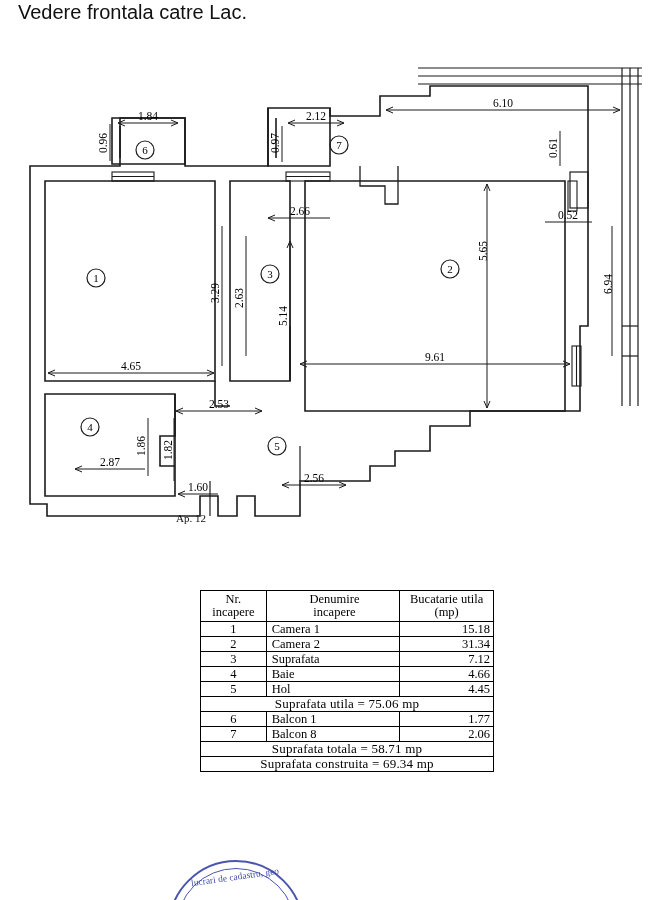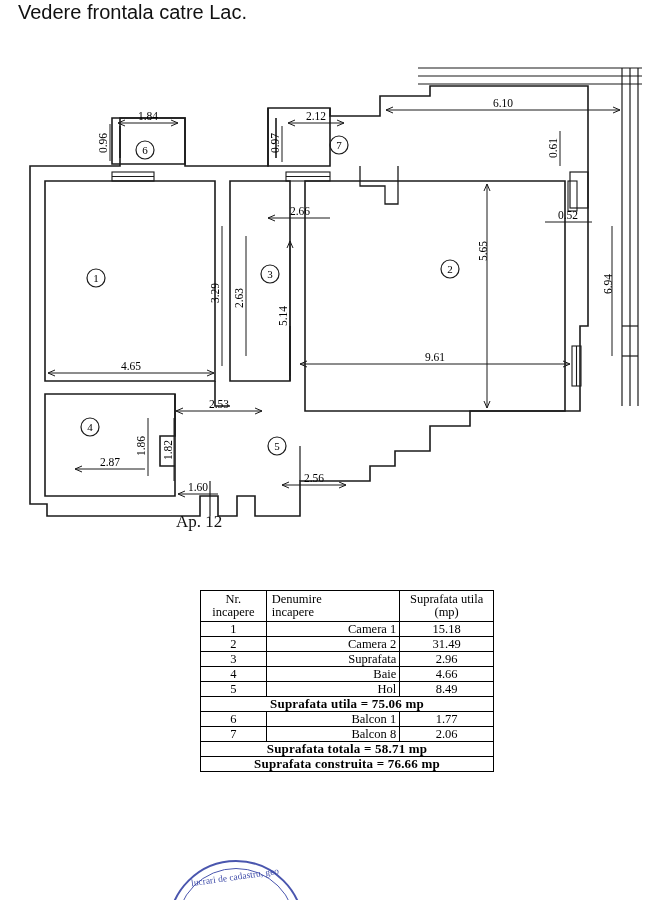--- a/index.html
+++ b/index.html
@@ -15,43 +15,43 @@
     font-size:20px;line-height:24px;letter-spacing:0px;
     font-family:"Liberation Sans", sans-serif;
     color:#111;
   }
 
   .plan-wrap{position:absolute;left:0;top:26px;width:653px;height:500px;}
   .plan-svg{display:block;}
 
   .aplabel{
     position:absolute;left:176px;top:512px;
-    font-size:17px;font-family:"Liberation Serif", serif;color:#111;
+    font-size:11px;font-family:"Liberation Serif", serif;color:#111;
   }
 
   
   .tbl-wrap{position:absolute;left:200px;top:590px;width:294px;}
   table.areas{
     border-collapse:collapse;width:294px;
     font-family:"Liberation Serif", serif;
     font-size:12.5px;color:#000;background:#fff;
   }
   table.areas th, table.areas td{
     border:1px solid #000;padding:0 3px;
   }
   table.areas thead th{
     text-align:center;font-weight:normal;line-height:13px;padding:2px 2px;
     font-size:12.5px;
   }
   .col-nr{width:62px;text-align:center;}
-  .col-den{width:138px;text-align:right;padding-left:5px !important;}
-  .col-sup{width:94px;text-align:center;}
+  .col-den{width:138px;text-align:left;padding-left:5px !important;}
+  .col-sup{width:94px;text-align:right;}
   table.areas tbody td{height:14px;line-height:14px;}
   .sum-row td{
-    text-align:center;font-weight:bold;font-size:13px;
+    text-align:center;font-weight:normal;font-size:13px;
     height:25px;line-height:25px;letter-spacing:0.2px;
   }
 
   
   .stamp{
     position:absolute;left:168px;top:860px;width:132px;height:132px;
     border:2px solid #2b39a0;border-radius:50%;
     opacity:.85;pointer-events:none;
   }
   .stamp:after{
@@ -235,74 +235,74 @@
   <div class="aplabel">Ap. 12</div>
 
   <div class="tbl-wrap">
     <table class="areas">
       <thead>
         <tr>
           <th class="col-nr">
             <div>Nr.</div>
             <div>incapere</div>
           </th>
-          <th class="col-den" style="text-align:left">
+          <th class="col-den" style="text-align:center">
             <div>Denumire</div>
             <div>incapere</div>
           </th>
           <th class="col-sup">
-            <div>Suprafata utila</div>
+            <div>Bucatarie utila</div>
             <div>(mp)</div>
           </th>
         </tr>
       </thead>
       <tbody>
         <tr>
           <td class="col-nr">1</td>
           <td class="col-den">Camera 1</td>
           <td class="col-sup">15.18</td>
         </tr>
         <tr>
           <td class="col-nr">2</td>
           <td class="col-den">Camera 2</td>
-          <td class="col-sup">31.49</td>
+          <td class="col-sup">31.34</td>
         </tr>
         <tr>
           <td class="col-nr">3</td>
           <td class="col-den">Suprafata</td>
-          <td class="col-sup">2.96</td>
+          <td class="col-sup">7.12</td>
         </tr>
         <tr>
           <td class="col-nr">4</td>
           <td class="col-den">Baie</td>
           <td class="col-sup">4.66</td>
         </tr>
         <tr>
           <td class="col-nr">5</td>
           <td class="col-den">Hol</td>
-          <td class="col-sup">8.49</td>
+          <td class="col-sup">4.45</td>
         </tr>
         <tr class="sum-row">
           <td colspan="3">Suprafata utila = 75.06 mp</td>
         </tr>
         <tr>
           <td class="col-nr">6</td>
           <td class="col-den">Balcon 1</td>
           <td class="col-sup">1.77</td>
         </tr>
         <tr>
           <td class="col-nr">7</td>
           <td class="col-den">Balcon 8</td>
           <td class="col-sup">2.06</td>
         </tr>
         <tr class="sum-row">
           <td colspan="3">Suprafata totala = 58.71 mp</td>
         </tr>
         <tr class="sum-row">
-          <td colspan="3">Suprafata construita = 76.66 mp</td>
+          <td colspan="3">Suprafata construita = 69.34 mp</td>
         </tr>
       </tbody>
     </table>
   </div>
 
   <div class="stamp"></div>
   <div class="stamp-text">lucrari de cadastru, geo</div>
 
 </div>
 

